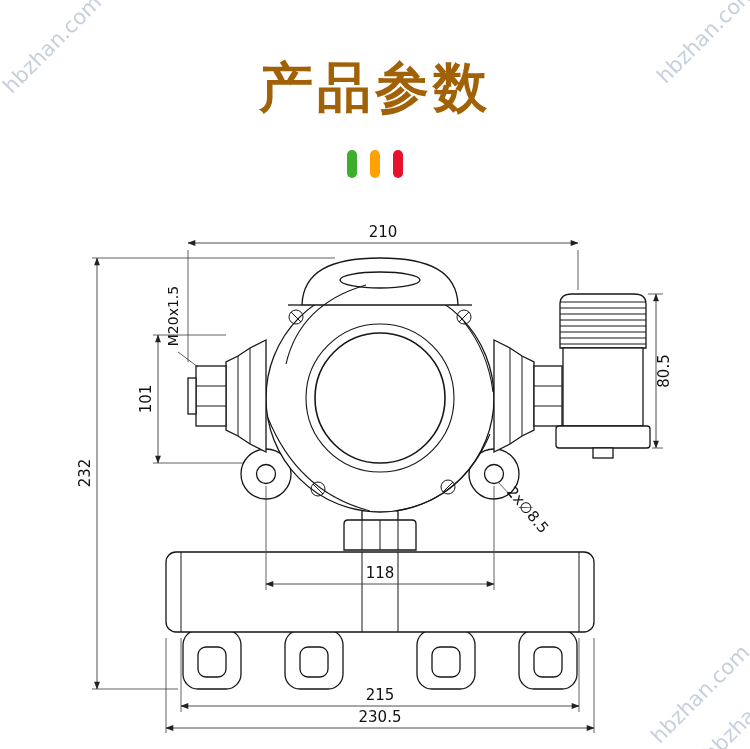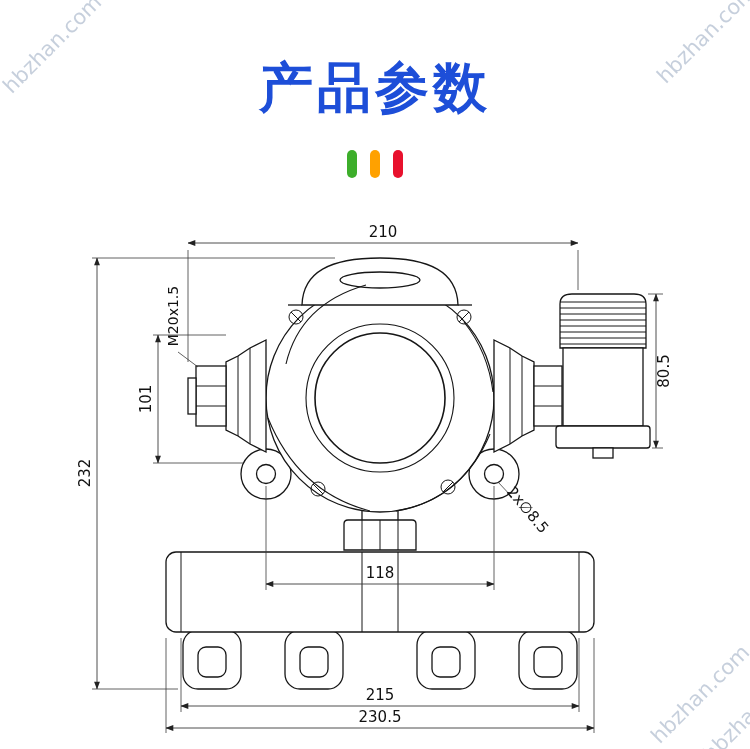--- a/index.html
+++ b/index.html
@@ -2,21 +2,21 @@
 <html><head>
 <meta charset="utf-8">
 <style>
   html,body{margin:0;padding:0;}
   body{
     width:750px;height:749px;position:relative;background:#ffffff;
     font-family:"Liberation Sans", sans-serif;overflow:hidden;
   }
   .title{
     position:absolute;top:52px;left:0;width:750px;text-align:center;
-    font-size:54px;font-weight:700;color:#1d4ed8;letter-spacing:4px;margin:0;
+    font-size:54px;font-weight:700;color:#a16207;letter-spacing:4px;margin:0;
   }
   .bars{
     position:absolute;top:150px;left:0;width:750px;
     display:flex;justify-content:center;gap:13px;
   }
   .bar{width:10px;height:28px;border-radius:5px;display:inline-block;}
   .watermark{
     position:absolute;color:rgba(152,168,192,0.55);font-size:21px;
     transform:rotate(-45deg);white-space:nowrap;pointer-events:none;
     font-family:"DejaVu Sans", sans-serif;

